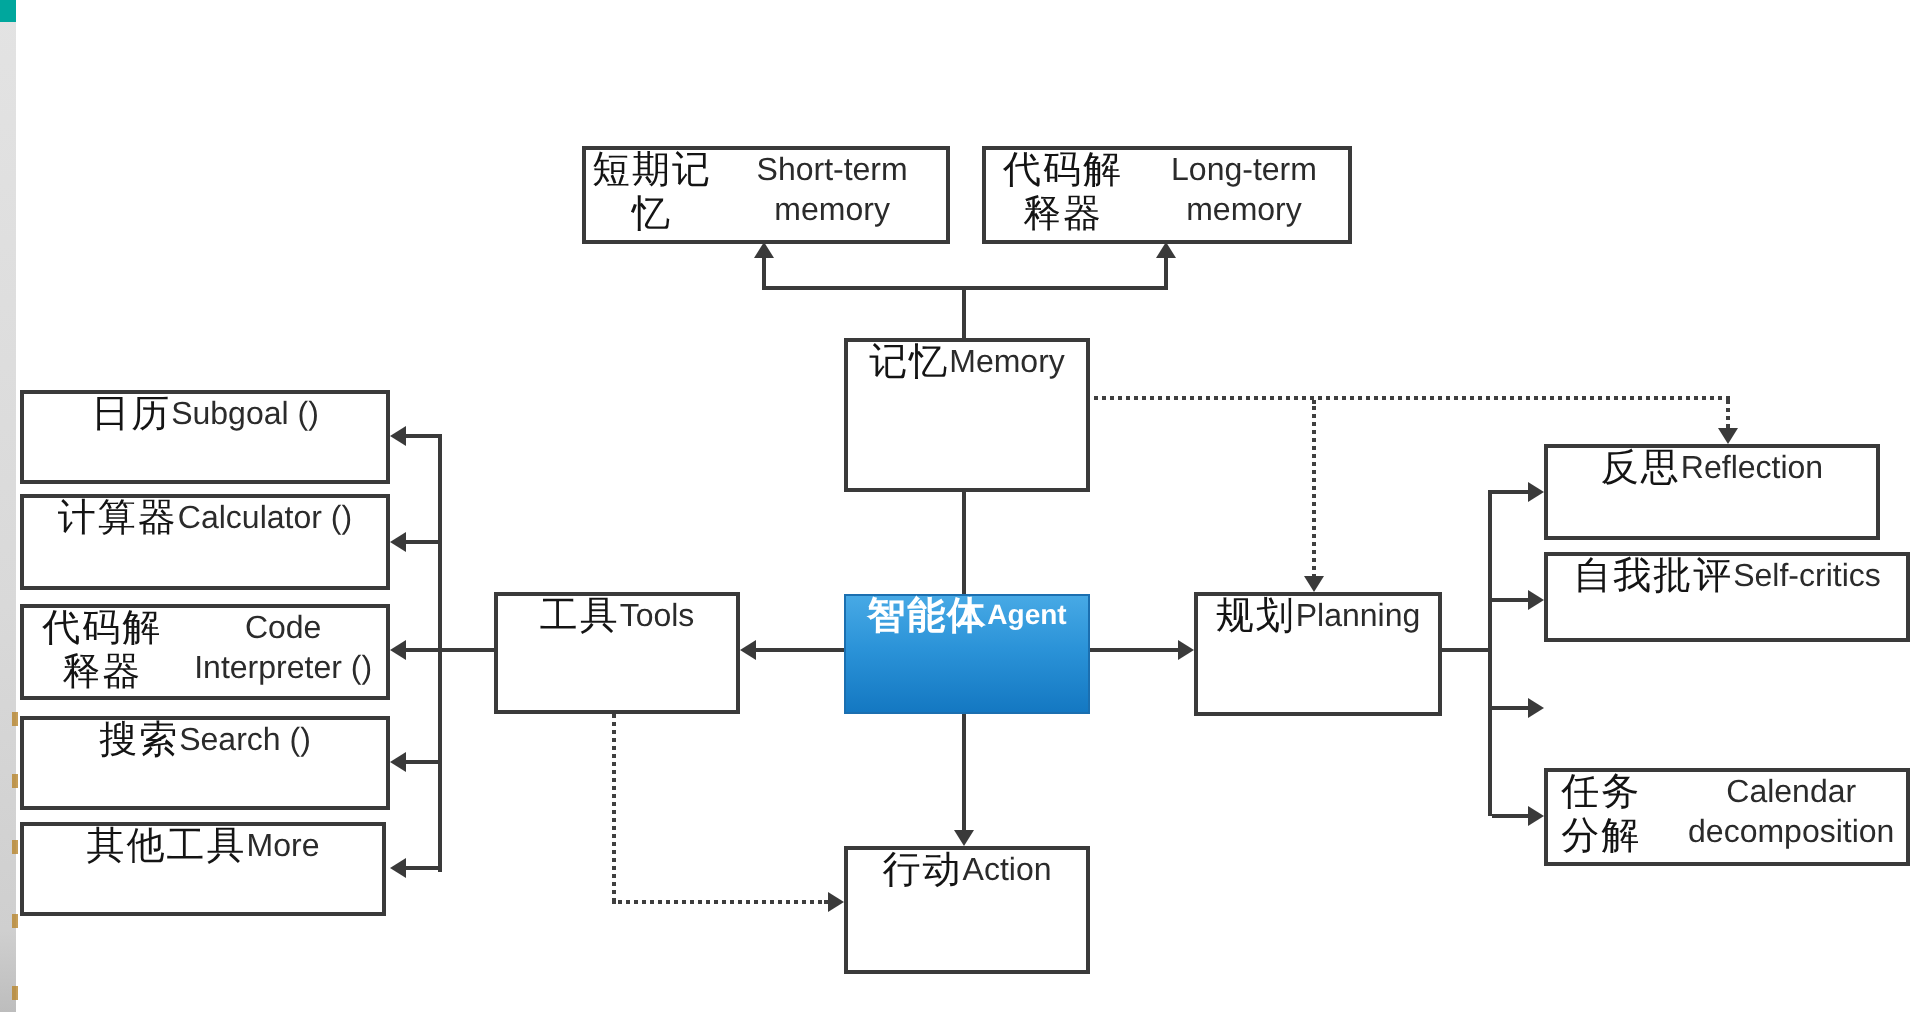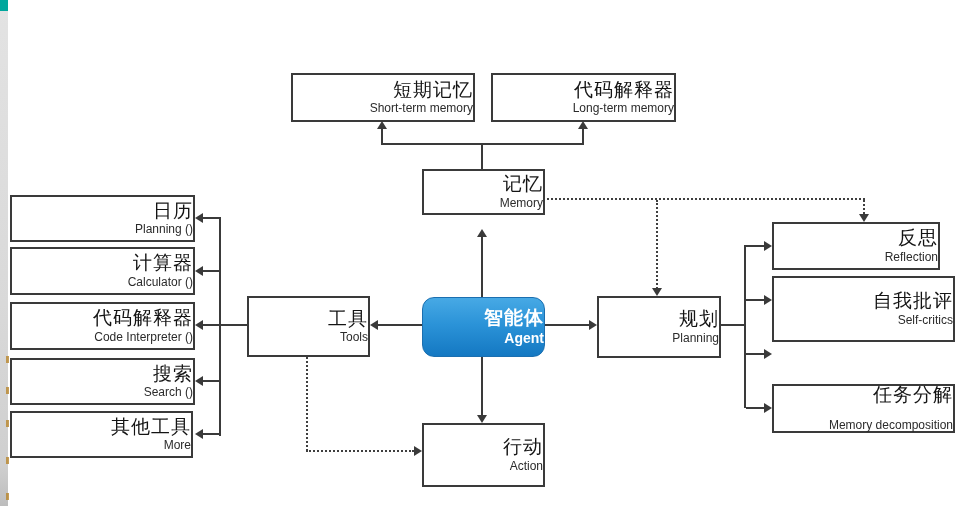--- a/index.html
+++ b/index.html
@@ -8,26 +8,26 @@
     font-family:"Liberation Sans","DejaVu Sans",sans-serif;
   }
   
   .edge-strip{position:absolute;left:0;top:0;width:8px;height:506px;
     background:linear-gradient(180deg,#e3e3e3 0%,#d9d9d9 60%,#cfcfcf 92%,#bdbdbd 100%);}
   .teal-corner{position:absolute;left:0;top:0;width:8px;height:11px;background:#00a79d;}
   .strip-tick{position:absolute;width:3px;height:7px;background:#b8862d;opacity:.8;}
 
   
   .node{position:absolute;background:#ffffff;border:2px solid #3a3a3a;
-    display:flex;flex-direction:column;align-items:flex-end;justify-content:center;
+    display:flex;align-items:flex-start;justify-content:center;
     box-sizing:border-box;text-align:center;}
   .node .zh{font-size:19px;color:#141414;line-height:1.15;letter-spacing:1px;}
-  .node .en{font-size:12px;color:#2b2b2b;line-height:1.25;margin-top:1px;}
+  .node .en{font-size:16px;color:#2b2b2b;line-height:1.25;margin-top:1px;}
   .node-agent{background:linear-gradient(180deg,#47a9e5 0%,#2b93d8 45%,#1478c2 100%);
-    border:1px solid #1b6fb0;border-radius:12px;}
+    border:1px solid #1b6fb0;border-radius:0;}
   .node-agent .zh{color:#ffffff;font-weight:bold;font-size:19px;}
   .node-agent .en{color:#ffffff;font-size:14px;font-weight:bold;}
 
   
   .lh{position:absolute;height:2px;background:#3a3a3a;}
   .lv{position:absolute;width:2px;background:#3a3a3a;}
   .dh{position:absolute;height:0;border-top:2px dotted #3f3f3f;}
   .dv{position:absolute;width:0;border-left:2px dotted #3f3f3f;}
   .arr{position:absolute;width:0;height:0;}
   .arr-up{border-left:5px solid transparent;border-right:5px solid transparent;border-bottom:8px solid #3a3a3a;}
@@ -101,21 +101,21 @@
   <div class="arr arr-right" style="left:414px;top:446px;"></div>
 
   <div class="node" style="left:291px;top:73px;width:184px;height:49px;">
     <div class="zh">短期记忆</div>
     <div class="en">Short-term memory</div>
   </div>
   <div class="node" style="left:491px;top:73px;width:185px;height:49px;">
     <div class="zh">代码解释器</div>
     <div class="en">Long-term memory</div>
   </div>
-  <div class="node" style="left:422px;top:169px;width:123px;height:46px;">
+  <div class="node" style="left:422px;top:169px;width:123px;height:77px;">
     <div class="zh">记忆</div>
     <div class="en">Memory</div>
   </div>
 
   <div class="node node-agent" style="left:422px;top:297px;width:123px;height:60px;">
     <div class="zh">智能体</div>
     <div class="en">Agent</div>
   </div>
 
   <div class="node" style="left:597px;top:296px;width:124px;height:62px;">
@@ -126,21 +126,21 @@
     <div class="zh">工具</div>
     <div class="en">Tools</div>
   </div>
   <div class="node" style="left:422px;top:423px;width:123px;height:64px;">
     <div class="zh">行动</div>
     <div class="en">Action</div>
   </div>
 
   <div class="node" style="left:10px;top:195px;width:185px;height:47px;">
     <div class="zh">日历</div>
-    <div class="en">Planning ()</div>
+    <div class="en">Subgoal ()</div>
   </div>
   <div class="node" style="left:10px;top:247px;width:185px;height:48px;">
     <div class="zh">计算器</div>
     <div class="en">Calculator ()</div>
   </div>
   <div class="node" style="left:10px;top:302px;width:185px;height:48px;">
     <div class="zh">代码解释器</div>
     <div class="en">Code Interpreter ()</div>
   </div>
   <div class="node" style="left:10px;top:411px;width:183px;height:47px;">
@@ -149,22 +149,22 @@
   </div>
   <div class="node" style="left:10px;top:358px;width:185px;height:47px;">
     <div class="zh">搜索</div>
     <div class="en">Search ()</div>
   </div>
 
   <div class="node" style="left:772px;top:222px;width:168px;height:48px;">
     <div class="zh">反思</div>
     <div class="en">Reflection</div>
   </div>
-  <div class="node" style="left:772px;top:276px;width:183px;height:66px;">
+  <div class="node" style="left:772px;top:276px;width:183px;height:45px;">
     <div class="zh">自我批评</div>
     <div class="en">Self-critics</div>
   </div>
   <div class="node" style="left:772px;top:384px;width:183px;height:49px;gap:11px;">
     <div class="zh">任务分解</div>
-    <div class="en">Memory decomposition</div>
+    <div class="en">Calendar decomposition</div>
   </div>
 
 </div>
 
 </body></html>

